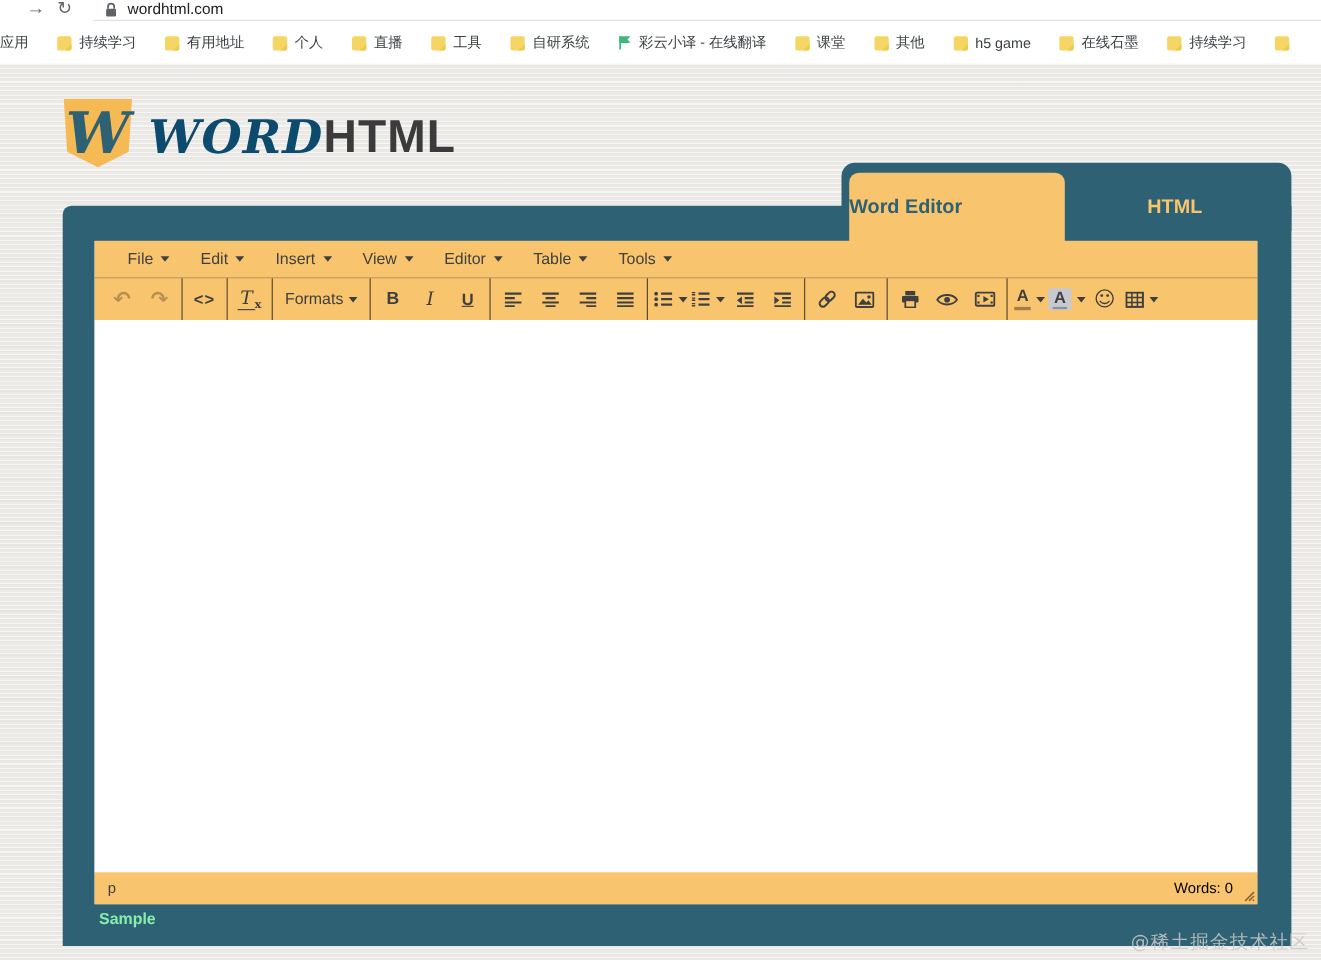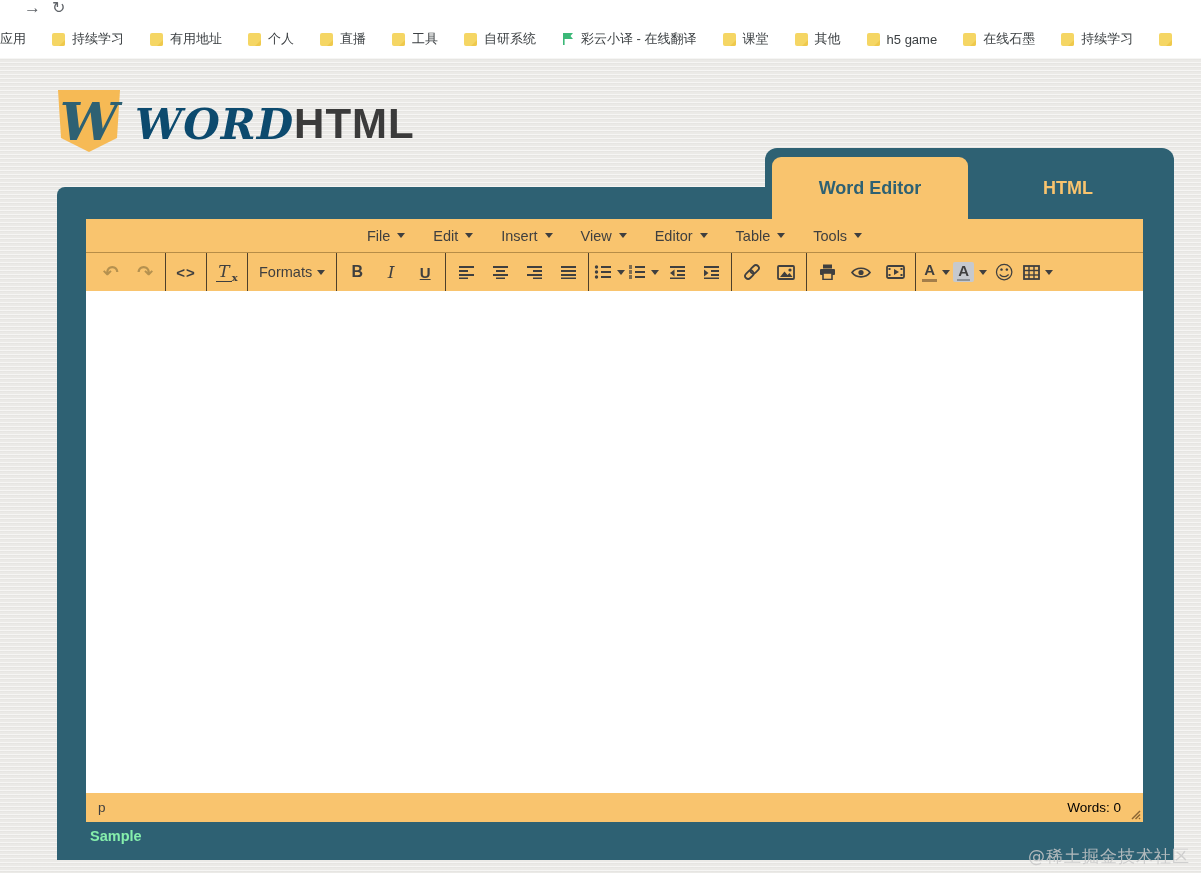--- a/index.html
+++ b/index.html
@@ -36,28 +36,28 @@
   .logo-html { font-family:"Liberation Sans","DejaVu Sans",sans-serif; font-weight:800;
     font-size:42px; color:#3b3b3b; margin-top:10px; letter-spacing:1px; }
   
   .tabs-bar { position:absolute; left:765px; top:148px; width:409px; height:62px;
     background:#2e6173; border-radius:12px 12px 0 0; z-index:6; }
   .tab-html { position:absolute; left:203px; top:22px; width:200px; height:36px;
     display:flex; align-items:center; justify-content:center;
     color:#f9c46e; font-size:18px; font-weight:700; cursor:pointer; }
   .tab-word { position:absolute; left:772px; top:157px; width:196px; height:62px;
     background:#f9c46e; border-radius:9px 9px 0 0; z-index:7;
-    display:flex; align-items:center; justify-content:center;
+    display:flex; align-items:center; justify-content:flex-start;
     color:#2e6173; font-size:18px; font-weight:700; cursor:pointer; }
   
   .panel { position:absolute; left:57px; top:187px; width:1117px; height:673px;
     background:#2e6173; border-radius:8px 0 0 0; z-index:5; }
   .editor { position:absolute; left:29px; top:32px; width:1057px; height:603px; background:#ffffff; }
   .menubar { position:absolute; left:0; top:0; width:100%; height:33px; background:#f9c46e;
-    display:flex; align-items:center; padding-left:0;justify-content:center; }
+    display:flex; align-items:center; padding-left:16px; }
   .menu-item { display:flex; align-items:center; gap:7px; padding:0 14px; height:100%;
     font-size:14.5px; color:#3f3f3f; cursor:pointer; }
   .caret { width:0; height:0; border-left:4px solid transparent; border-right:4px solid transparent;
     border-top:5px solid #3f3f3f; display:inline-block; }
   .toolbar { position:absolute; left:0; top:33px; width:100%; height:39px; background:#f9c46e;
     border-top:1px solid rgba(60,40,0,0.35);
     display:flex; align-items:center; padding:0 8px; }
   .tbtn { min-width:34px; height:38px; display:flex; align-items:center; justify-content:center;
     gap:5px; cursor:pointer; color:#3f3f3f; }
   .tsep { width:1px; height:38px; background:rgba(20,20,20,0.75); margin:0 3px; }
@@ -88,20 +88,27 @@
     font-family:"DejaVu Sans",sans-serif; letter-spacing:1px; }
   svg { display:block; }
 </style>
 </head>
 <body>
 
 <div class="browser">
   <div class="navbar">
     <span class="nav-glyph fwd">→</span>
     <span class="nav-glyph reload">↻</span>
+    <div class="omnibox">
+      <svg class="lock-svg" width="12" height="14" viewBox="0 0 12 14">
+        <path d="M3.2 6V4.2a2.8 2.8 0 0 1 5.6 0V6" fill="none" stroke="#5f6368" stroke-width="1.6"></path>
+        <rect x="1.5" y="6" width="9" height="7" rx="1.2" fill="#5f6368"></rect>
+      </svg>
+      <span class="url-text">wordhtml.com</span>
+    </div>
   </div>
   <div class="bookmarks">
     <div class="bm">
       <span>应用</span>
     </div>
     <div class="bm">
       <svg width="15" height="15" viewBox="0 0 15 15">
           <rect x="1" y="1" width="13" height="13" rx="2" fill="#f5d664"></rect>
           <path d="M8 14 L14 8 V12 a2 2 0 0 1 -2 2 Z" fill="#efc94c"></path>
         </svg>

